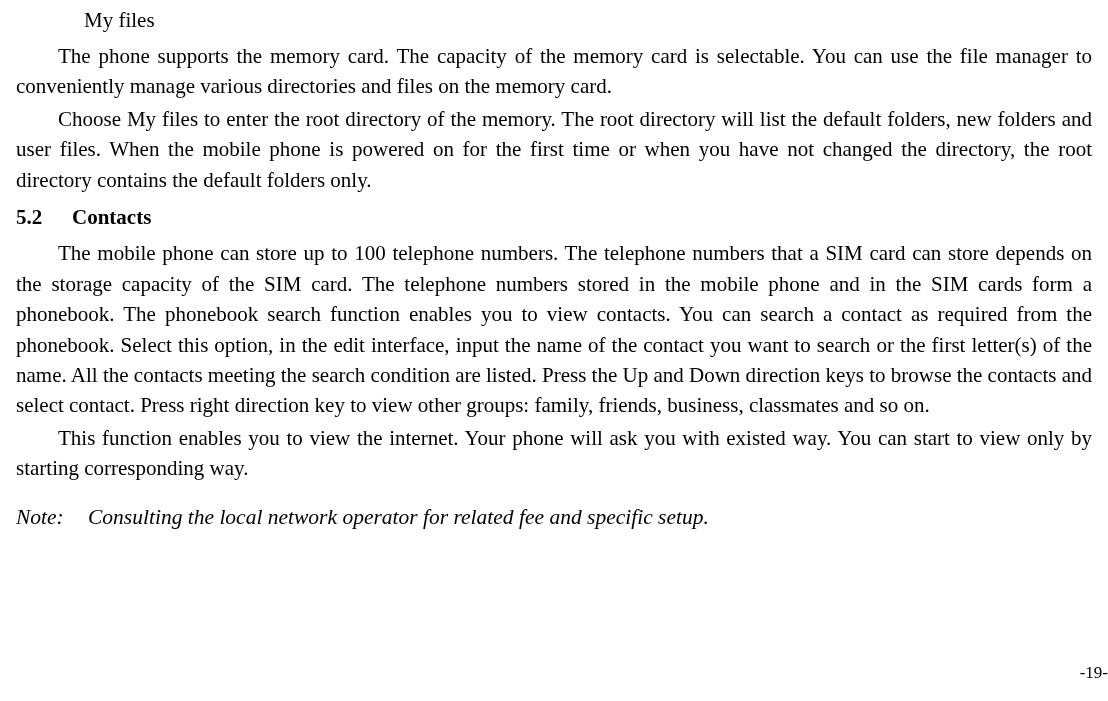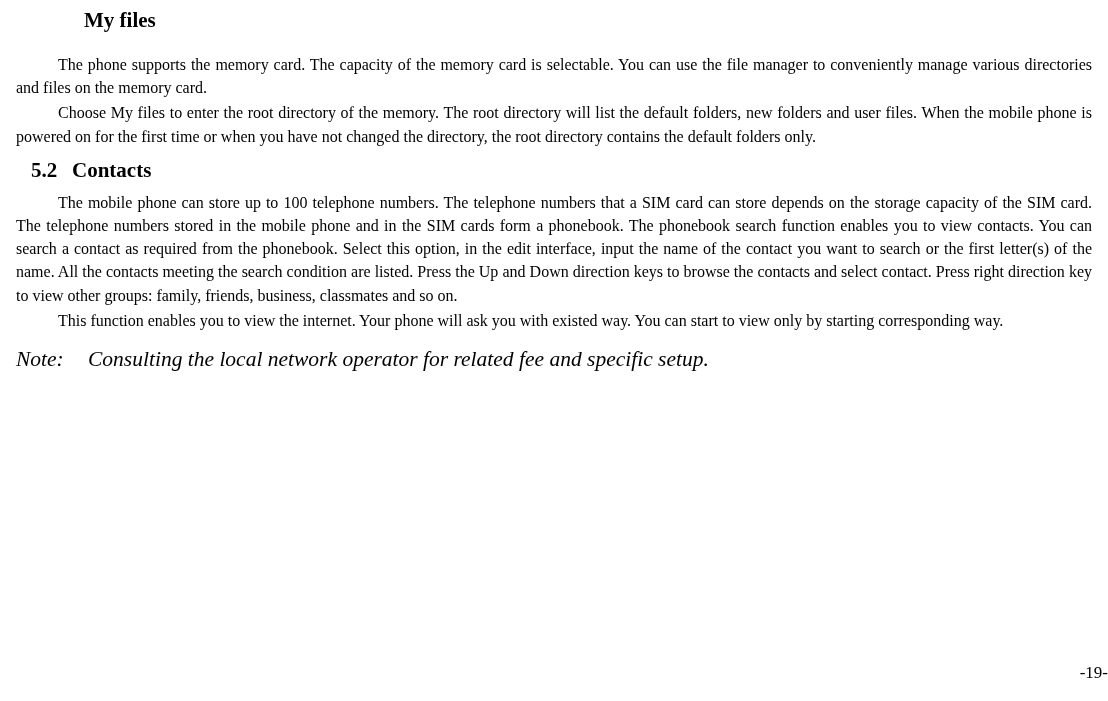--- a/index.html
+++ b/index.html
@@ -10,51 +10,50 @@
     body {
       width: 1108px;
       height: 701px;
       background: #ffffff;
       font-family: "Times New Roman", Times, serif;
       color: #000000;
       padding: 8px 16px 8px 16px;
       position: relative;
     }
     .heading-bold {
-      font-weight: bold;
+      font-weight: normal;
       font-size: 21px;
       margin-left: 68px;
-      margin-bottom: 20px;
+      margin-bottom: 8px;
     }
     .section-heading {
       font-weight: bold;
       font-size: 21px;
       margin-top: 10px;
       margin-bottom: 8px;
     }
     .section-heading .num {
       display: inline-block;
       width: 56px;
-      text-align: center;
     }
     .paragraph {
-      font-size: 16px;
+      font-size: 21px;
       line-height: 1.45;
       text-align: justify;
       text-indent: 42px;
       margin-bottom: 2px;
     }
     .bold-inline {
       font-weight: normal;
     }
     .note-line {
       font-size: 21.5px;
       line-height: 1.45;
       font-style: italic;
-      margin-top: 12px;
+      margin-top: 18px;
     }
     .note-label {
       display: inline-block;
       width: 72px;
     }
     .page-number {
       position: absolute;
       bottom: 18px;
       left: 0;
       right: 0;

